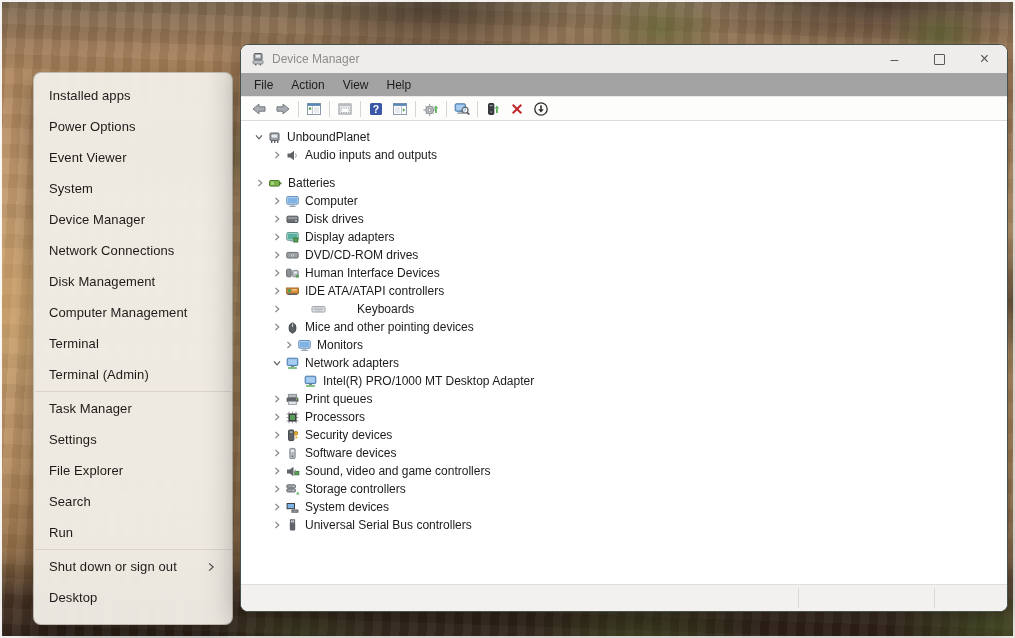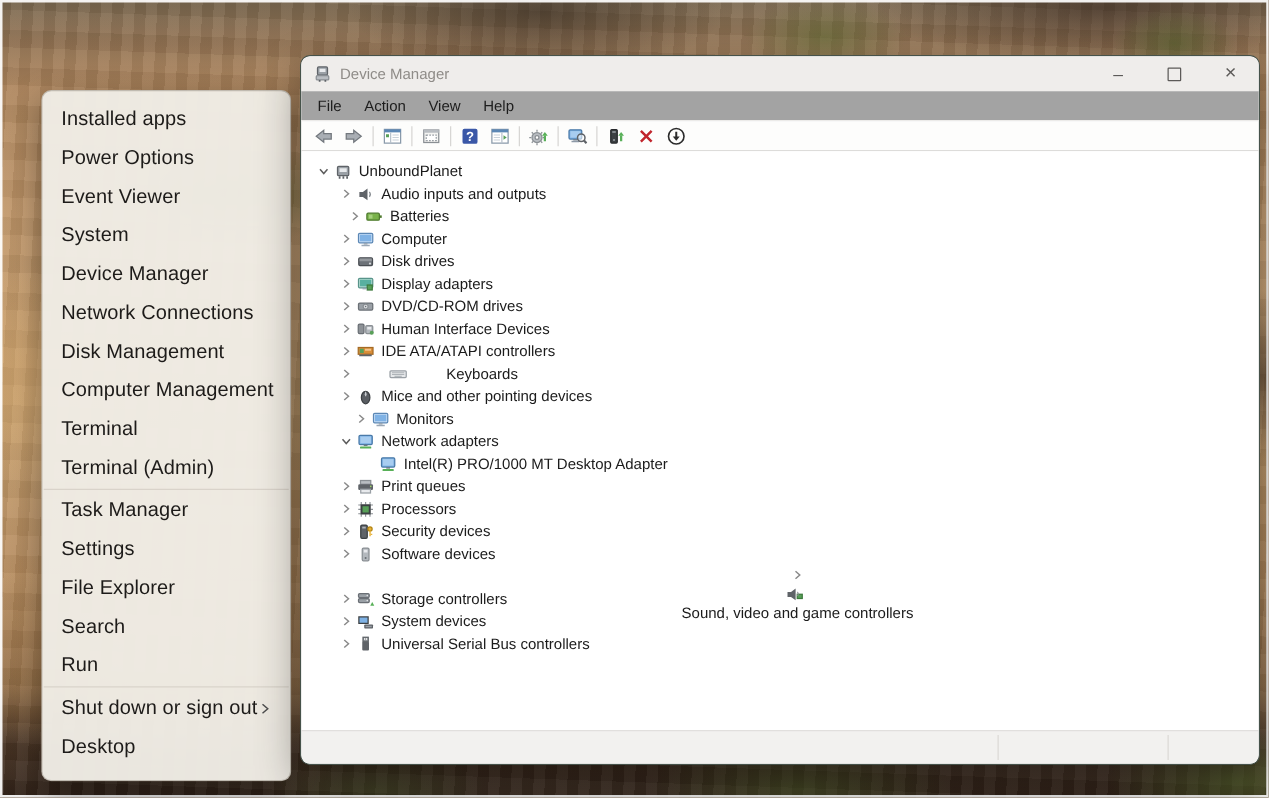--- a/index.html
+++ b/index.html
@@ -36,21 +36,21 @@
     border:1px solid rgba(110,100,90,.35);
     border-radius:8px;
     box-shadow:0 10px 26px rgba(0,0,0,.38);
     box-sizing:border-box;
     padding:7px 0;
     overflow:hidden;
   }
   .winx-item{
     height:31px;display:flex;align-items:center;
     padding:0 15px;box-sizing:border-box;
-    font-size:16px;color:#1d1b19;letter-spacing:.1px;
+    font-size:13px;color:#1d1b19;letter-spacing:.1px;
     cursor:default;white-space:nowrap;
   }
   .winx-item .grow{flex:1;}
   .winx-sep{height:1px;background:#d9d3ca;margin:1px 1px;}
   .winx-chevron svg{display:block;}
 
   
   .dm-window{
     position:absolute;left:240px;top:44px;width:768px;height:568px;
     background:#ffffff;border:1px solid #46524a;border-radius:8px;
@@ -325,21 +325,21 @@
           </svg>
         </span>
         <span class="tree-icon">
           <svg width="15" height="15" viewBox="0 0 15 15" xmlns="http://www.w3.org/2000/svg">
             <path d="M2.5 5.5h2.8L9 2.8v9.4L5.3 9.5H2.5z" fill="#5f6368"></path>
             <path d="M10.5 5.5 q1.6 2 0 4" stroke="#8a8f94" fill="none" stroke-width="1"></path>
           </svg>
         </span>
         <span class="tree-label">Audio inputs and outputs</span>
       </div>
-      <div class="tree-row" style="padding-left: 35px;">
+      <div class="tree-row" style="padding-left: 11px; margin-top: 10px;">
         <span class="tree-chevron">
           <svg width="10" height="10" viewBox="0 0 10 10" xmlns="http://www.w3.org/2000/svg">
             <path d="M3.4 2 L6.8 5 L3.4 8" fill="none" stroke="#8a8a8a" stroke-width="1.2"></path>
           </svg>
         </span>
         <span class="tree-icon">
           <svg width="15" height="15" viewBox="0 0 15 15" xmlns="http://www.w3.org/2000/svg">
             <rect x="1.5" y="4.5" width="10" height="5.6" rx="1" fill="#79b24a" stroke="#4e7a2e"></rect>
             <rect x="11.8" y="6.3" width="1.6" height="2" fill="#4e7a2e"></rect>
             <rect x="3" y="5.7" width="3" height="3.2" fill="#a5d07e"></rect>
@@ -571,21 +571,21 @@
         </span>
         <span class="tree-icon">
           <svg width="15" height="15" viewBox="0 0 15 15" xmlns="http://www.w3.org/2000/svg">
             <rect x="4.8" y="2.4" width="5.4" height="10.2" rx="1" fill="#b4b9be" stroke="#8a8f94"></rect>
             <rect x="6" y="3.8" width="3" height="2.2" fill="#e8eaed"></rect>
             <circle cx="7.5" cy="10.4" r=".8" fill="#6a6f75"></circle>
           </svg>
         </span>
         <span class="tree-label">Software devices</span>
       </div>
-      <div class="tree-row" style="padding-left: 28px; flex-direction: column;">
+      <div class="tree-row" style="padding-left: 28px;">
         <span class="tree-chevron">
           <svg width="10" height="10" viewBox="0 0 10 10" xmlns="http://www.w3.org/2000/svg">
             <path d="M3.4 2 L6.8 5 L3.4 8" fill="none" stroke="#8a8a8a" stroke-width="1.2"></path>
           </svg>
         </span>
         <span class="tree-icon">
           <svg width="15" height="15" viewBox="0 0 15 15" xmlns="http://www.w3.org/2000/svg">
             <path d="M2 5.5h2.8L8.5 2.8v9.4L4.8 9.5H2z" fill="#5f6368"></path>
             <rect x="9.8" y="7.4" width="4" height="3.4" fill="#58a058" stroke="#3d7a3d"></rect>
             <path d="M10 5.5 q1.2 1.6 0 3.2" stroke="#8a8f94" fill="none" stroke-width=".9"></path>

